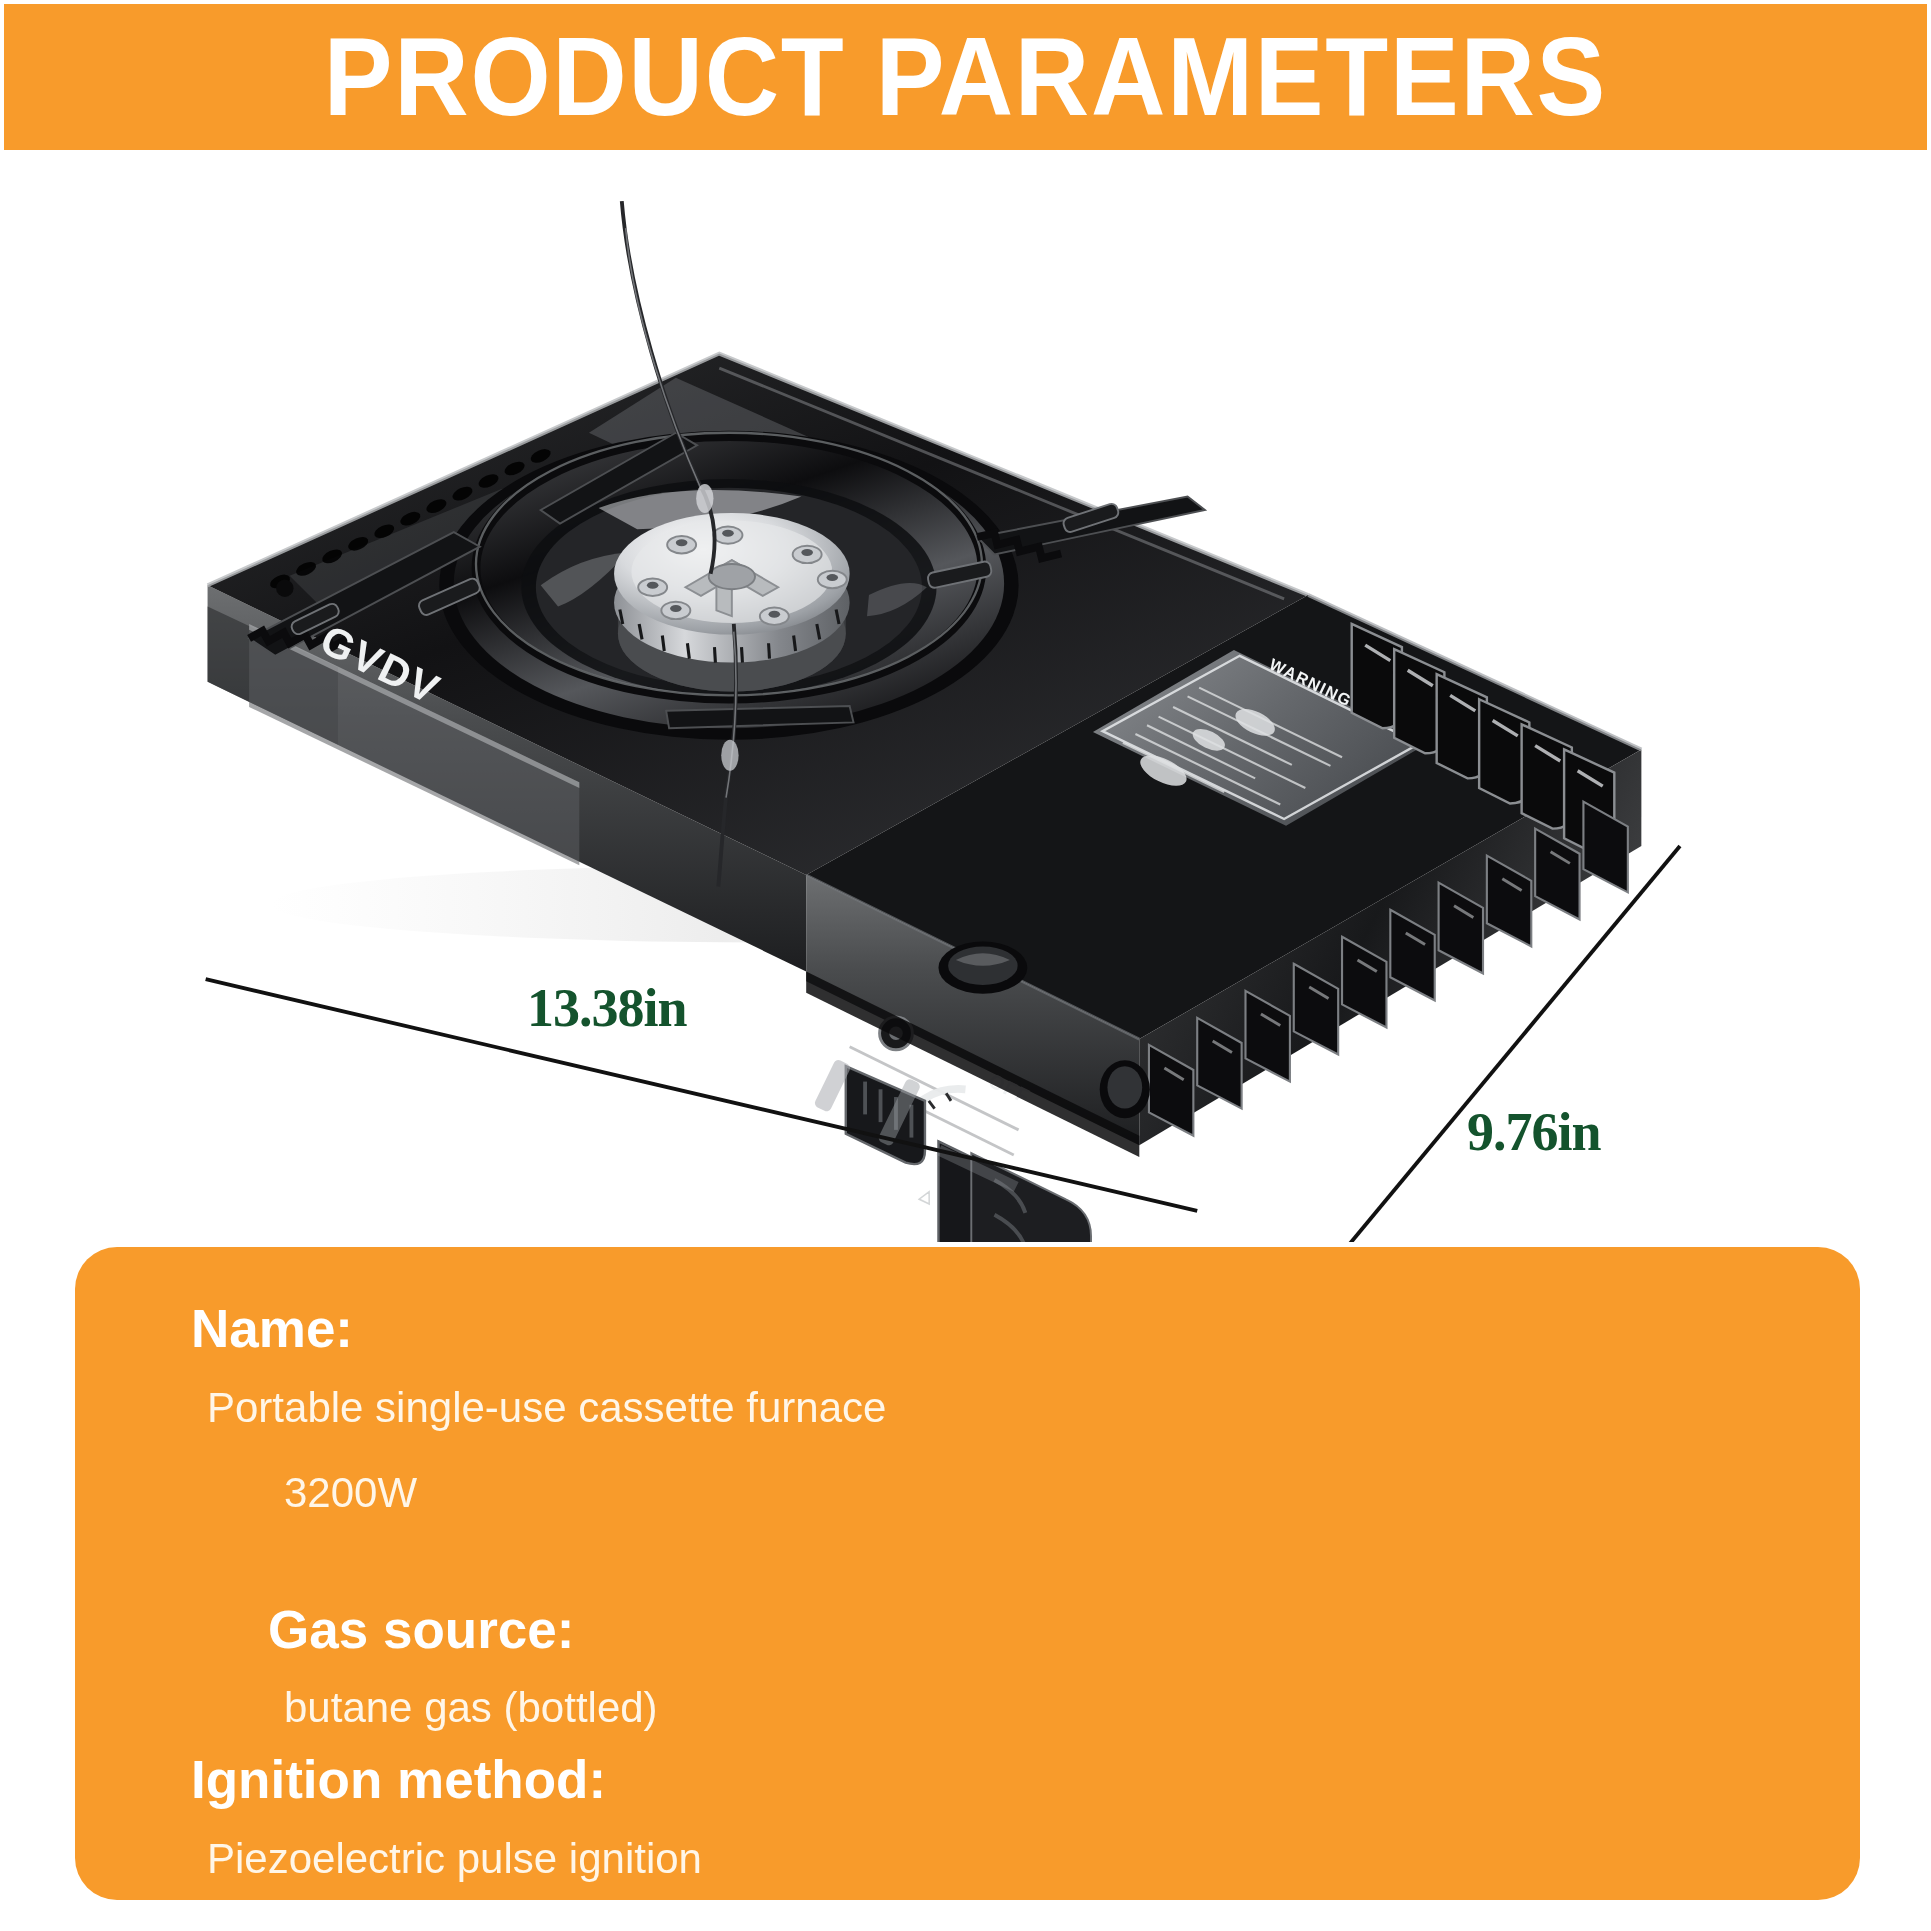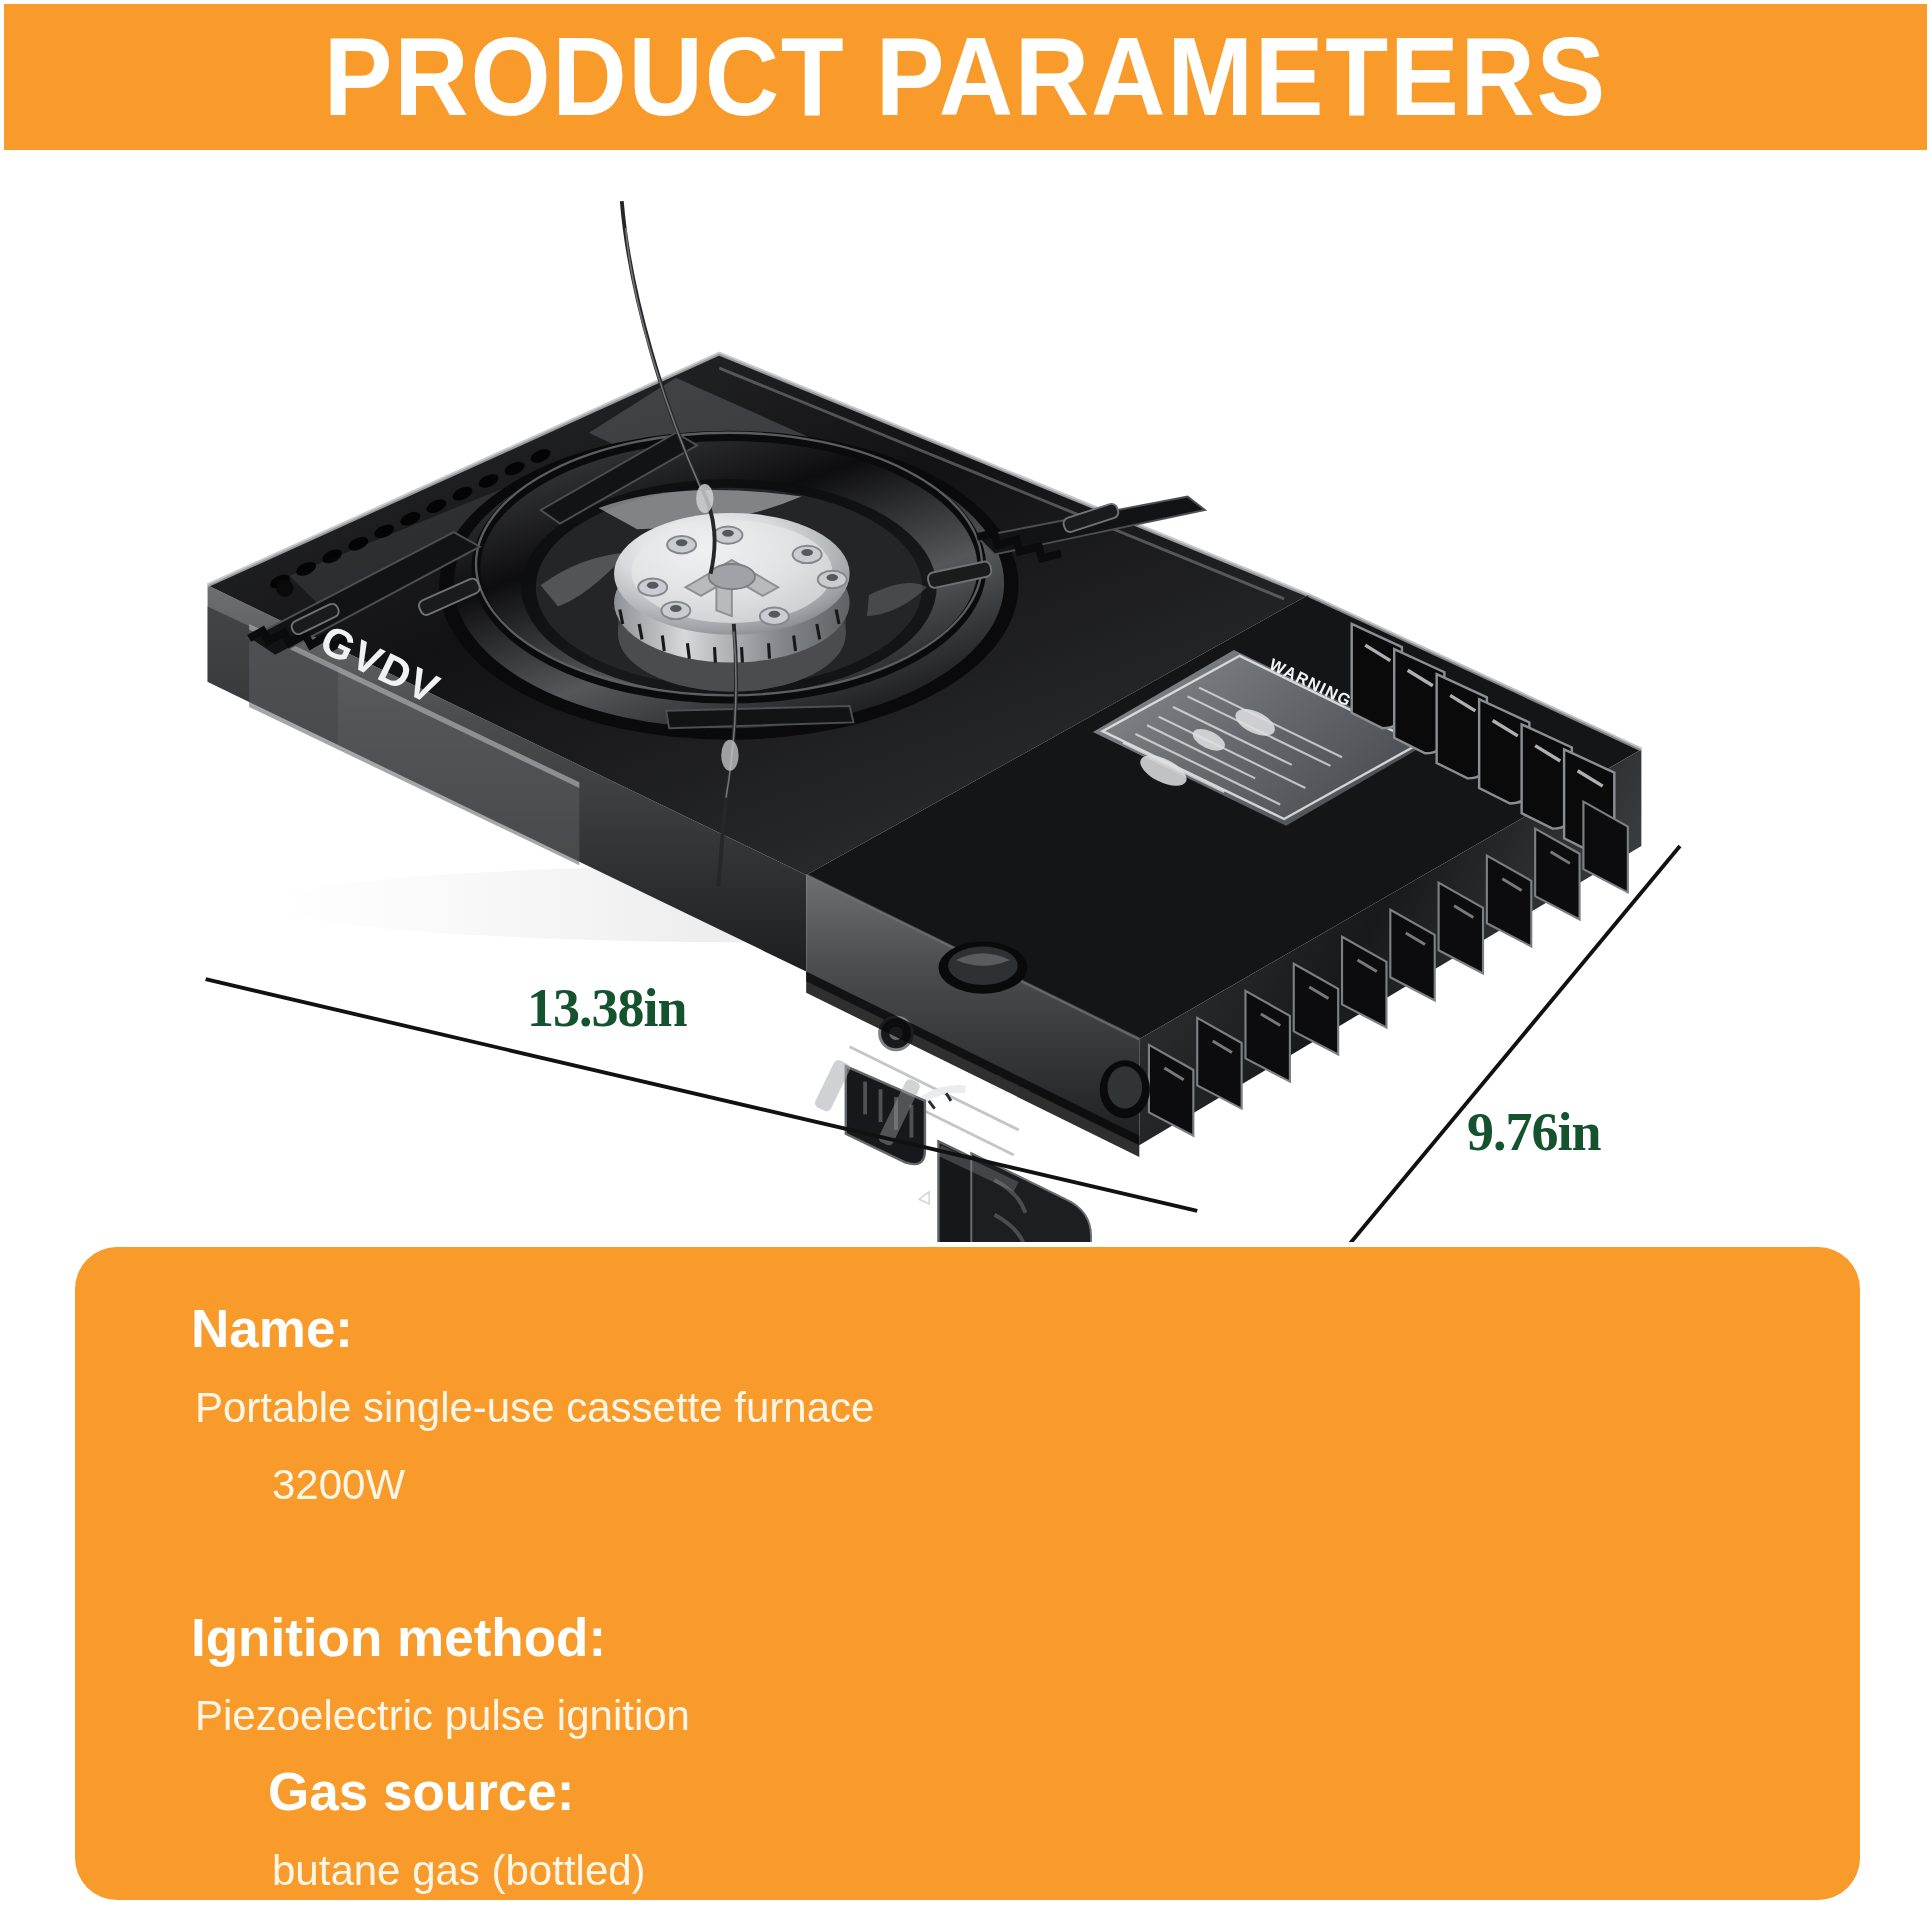--- a/index.html
+++ b/index.html
@@ -82,21 +82,21 @@
     line-height:1.05;
     margin:0 0 25px 0;
     white-space:nowrap;
     font-family:"Liberation Sans", sans-serif;
   }
   .spec-value{
     color:#FFF6E8;
     font-weight:normal;
     font-size:42px;
     line-height:1.22;
-    margin:4px;
+    margin:16px;
     font-family:"Liberation Sans", sans-serif;
   }
 </style>
 </head>
 <body>
 
 <div class="header-banner">
   <div class="header-title">PRODUCT PARAMETERS</div>
 </div>
 
@@ -429,27 +429,27 @@
 
     <div class="spec-cell">
       <div class="spec-label">Name:</div>
       <div class="spec-value">Portable single-use cassette furnace</div>
     </div>
 
     <div class="spec-cell col2">
       <div class="spec-value">3200W</div>
     </div>
 
+    <div class="spec-cell col2">
+      <div class="spec-label">Gas source:</div>
+      <div class="spec-value">butane gas (bottled)</div>
+    </div>
+
     <div class="spec-cell">
       <div class="spec-label">Ignition method:</div>
       <div class="spec-value">Piezoelectric pulse ignition</div>
     </div>
 
-    <div class="spec-cell col2">
-      <div class="spec-label">Gas source:</div>
-      <div class="spec-value">butane gas (bottled)</div>
-    </div>
-
 
 
   </div>
 </div>
 
 
 </body></html>

